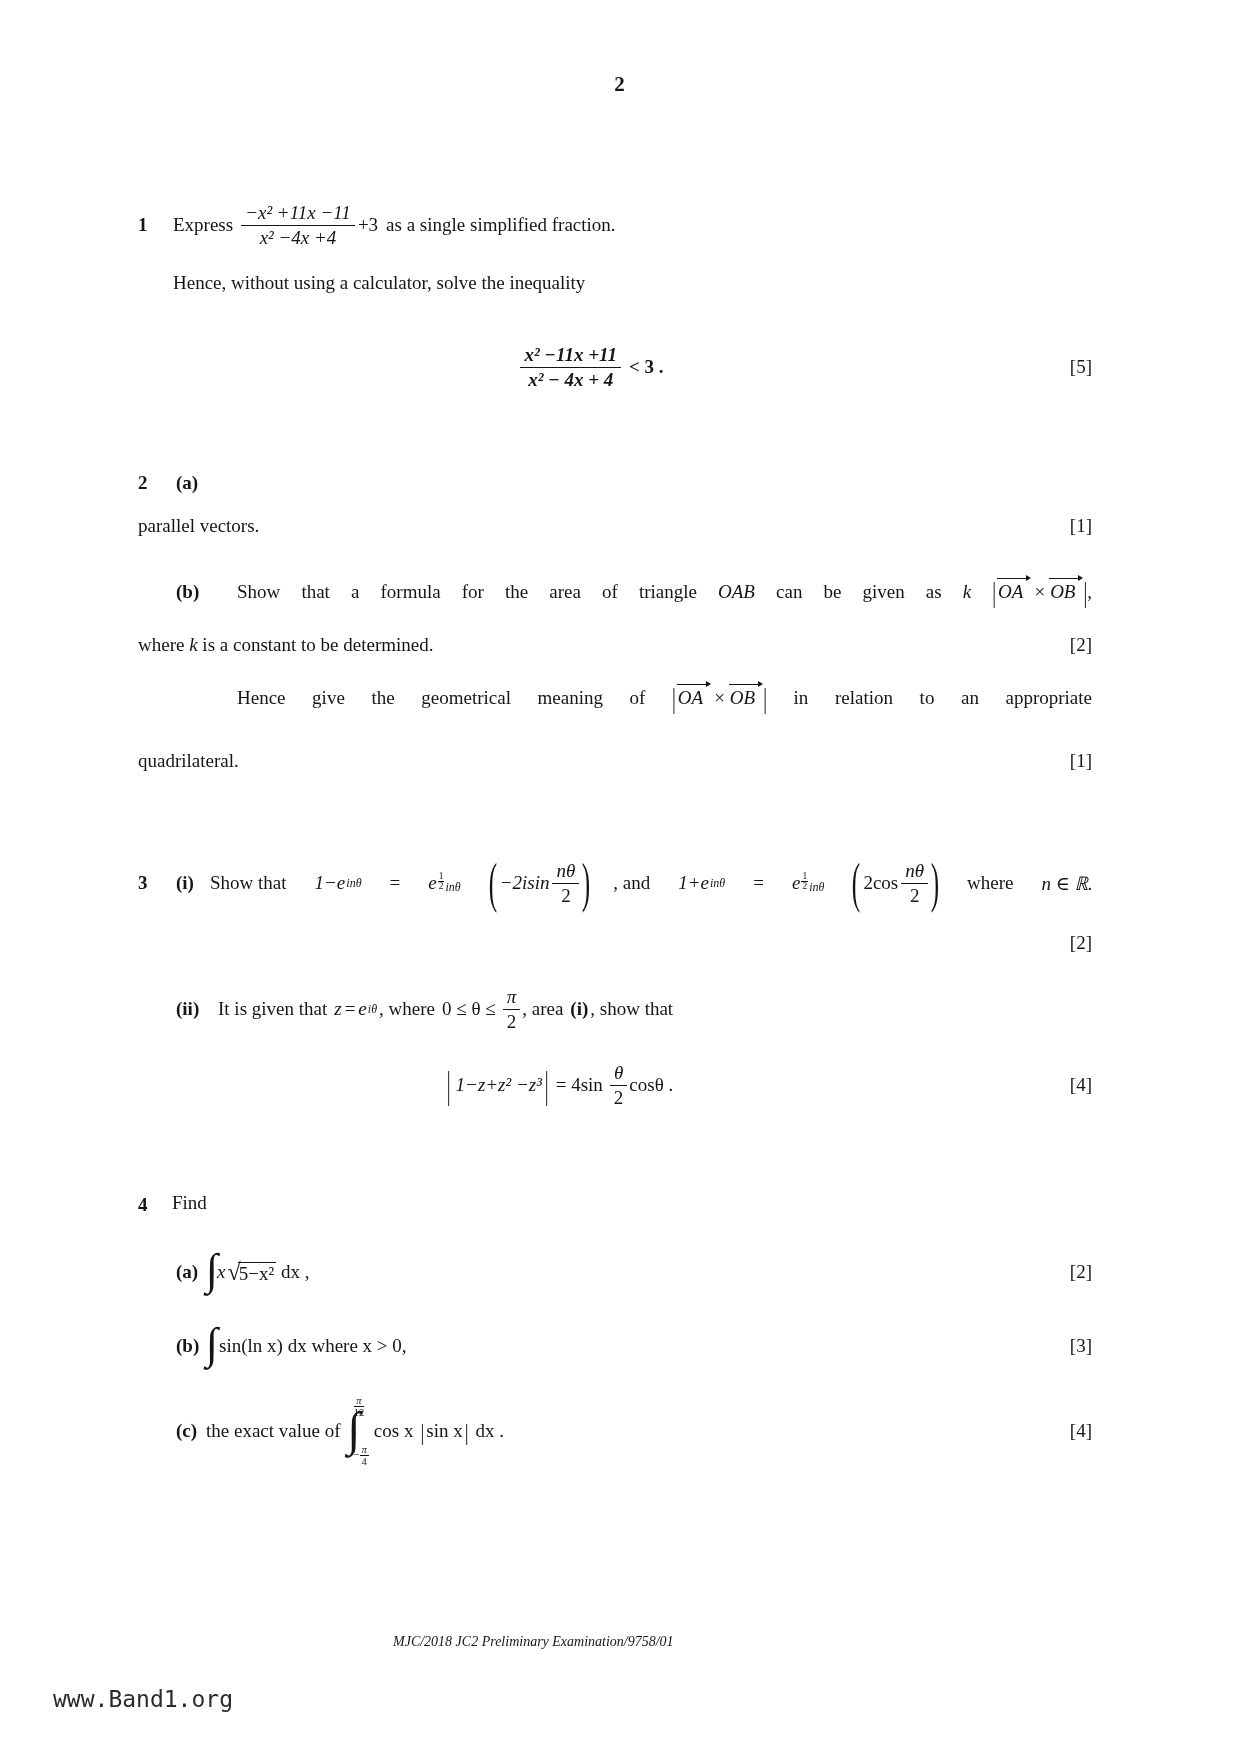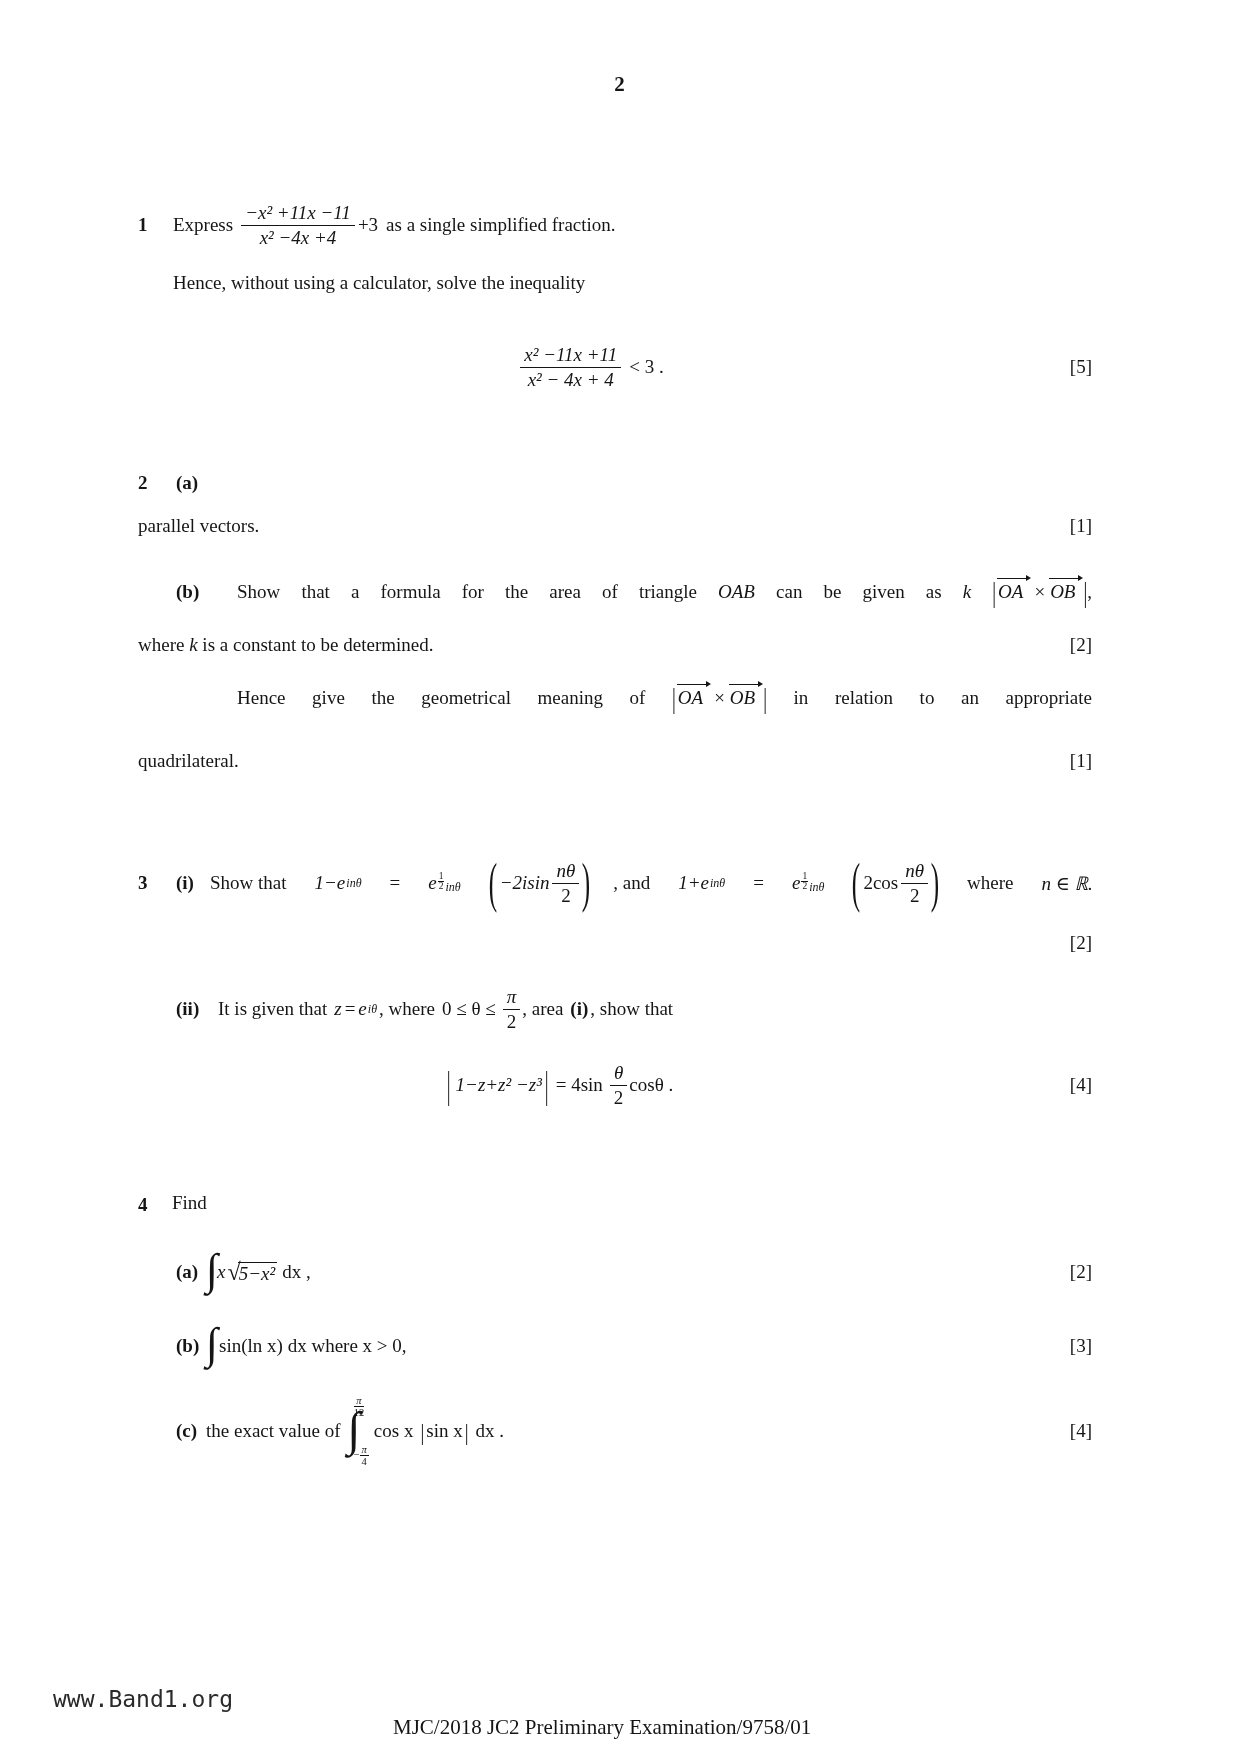--- a/index.html
+++ b/index.html
@@ -30,29 +30,29 @@
   .bigp { display:inline-block; transform:scaleY(2.3) scaleX(1.05); font-size:24px; line-height:1; font-weight:300; }
   .tbar { display:inline-block; transform:scaleY(1.6); line-height:1; font-weight:300; }
   .tbar2 { display:inline-block; transform:scaleY(1.95); line-height:1; font-weight:300; }
   .tbar3 { display:inline-block; transform:scaleY(1.25); line-height:1; font-weight:300; }
   .vec { font-style:italic; position:relative; padding:3px 8px 0 2px; }
   .vec::before { content:""; position:absolute; left:1px; right:4px; top:0; border-top:1.3px solid #151515; }
   .vec::after { content:""; position:absolute; right:0; top:-3px; width:0; height:0;
                 border-left:5.5px solid #151515; border-top:3.2px solid transparent; border-bottom:3.2px solid transparent; }
   .bigint { font-size:44px; line-height:0.85; display:inline-block; font-weight:200; margin-top:-4px; }
   .rad { font-size:24px; margin-right:-3px; line-height:1; }
-  .radbody { border-top:1.4px solid #151515; padding:0 2px 0 1px; font-style:italic; }
+  .radbody { border-top:1.4px solid #151515; padding:0 2px 0 1px; }
   .intc { display:inline-flex; align-items:center; }
   .ilims { display:inline-flex; flex-direction:column; justify-content:space-between; height:72px; margin-left:-7px; }
   .ilim { font-size:10.5px; line-height:1; display:inline-flex; align-items:center; }
   .tfrac { display:inline-block; text-align:center; line-height:1.05; }
   .tfrac .tn { display:block; border-bottom:0.9px solid #151515; padding:0 2px; }
   .tfrac .td { display:block; }
   .pageno { position:absolute; left:0; right:0; top:72px; text-align:center; font-weight:bold; font-size:21px; }
-  .footer { position:absolute; left:393px; top:1715px; font-size:21px; }
+  .footer { position:absolute; left:393px; top:1634px; font-size:14px;font-style:italic; }
   .watermark { position:absolute; left:53px; top:1686px; font-family:"DejaVu Sans Mono",monospace;
                font-size:23px; color:#2a2a2a; }
 </style>
 </head>
 <body>
 
 <div class="page">
 
   <div class="pageno">2</div>
 
@@ -67,21 +67,21 @@
       <span class="hug">+3</span>
       <span>as a single simplified fraction.</span>
     </div>
   </div>
 
   <div class="row" style="top:272px;height:26px;">
     <div style="margin-left:35px;">Hence, without using a calculator, solve the inequality</div>
   </div>
 
   <div class="row" style="top:330px;height:74px;">
-    <div class="fx center" style="transform:translateX(-23px);">
+    <div class="fx center" style="transform:translateX(-23px);font-weight:bold;">
       <span class="frac">
           <span class="fn it">x² −11x +11</span>
           <span class="fd it">x² − 4x + 4</span>
         </span>
       <span>&lt; 3 .</span>
     </div>
     <span class="mark">[5]</span>
   </div>
 
   <div class="row" style="top:469px;height:28px;">

